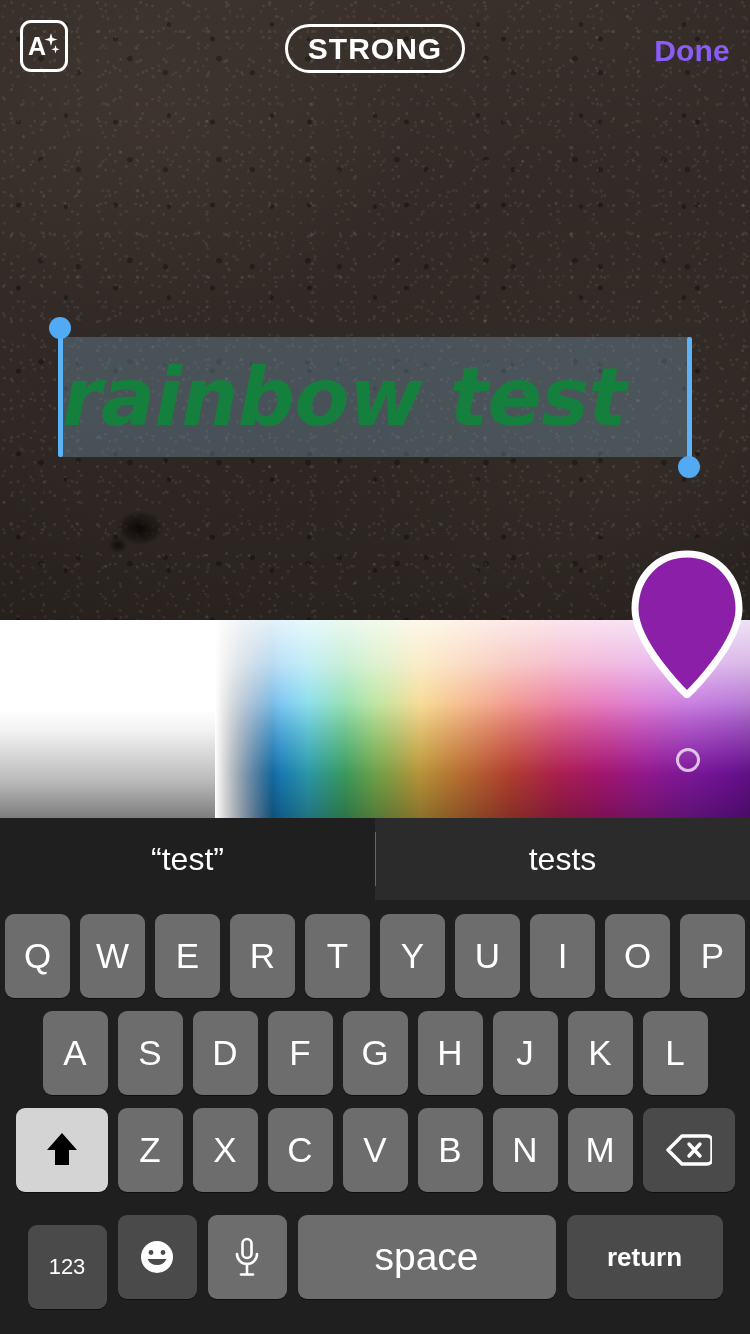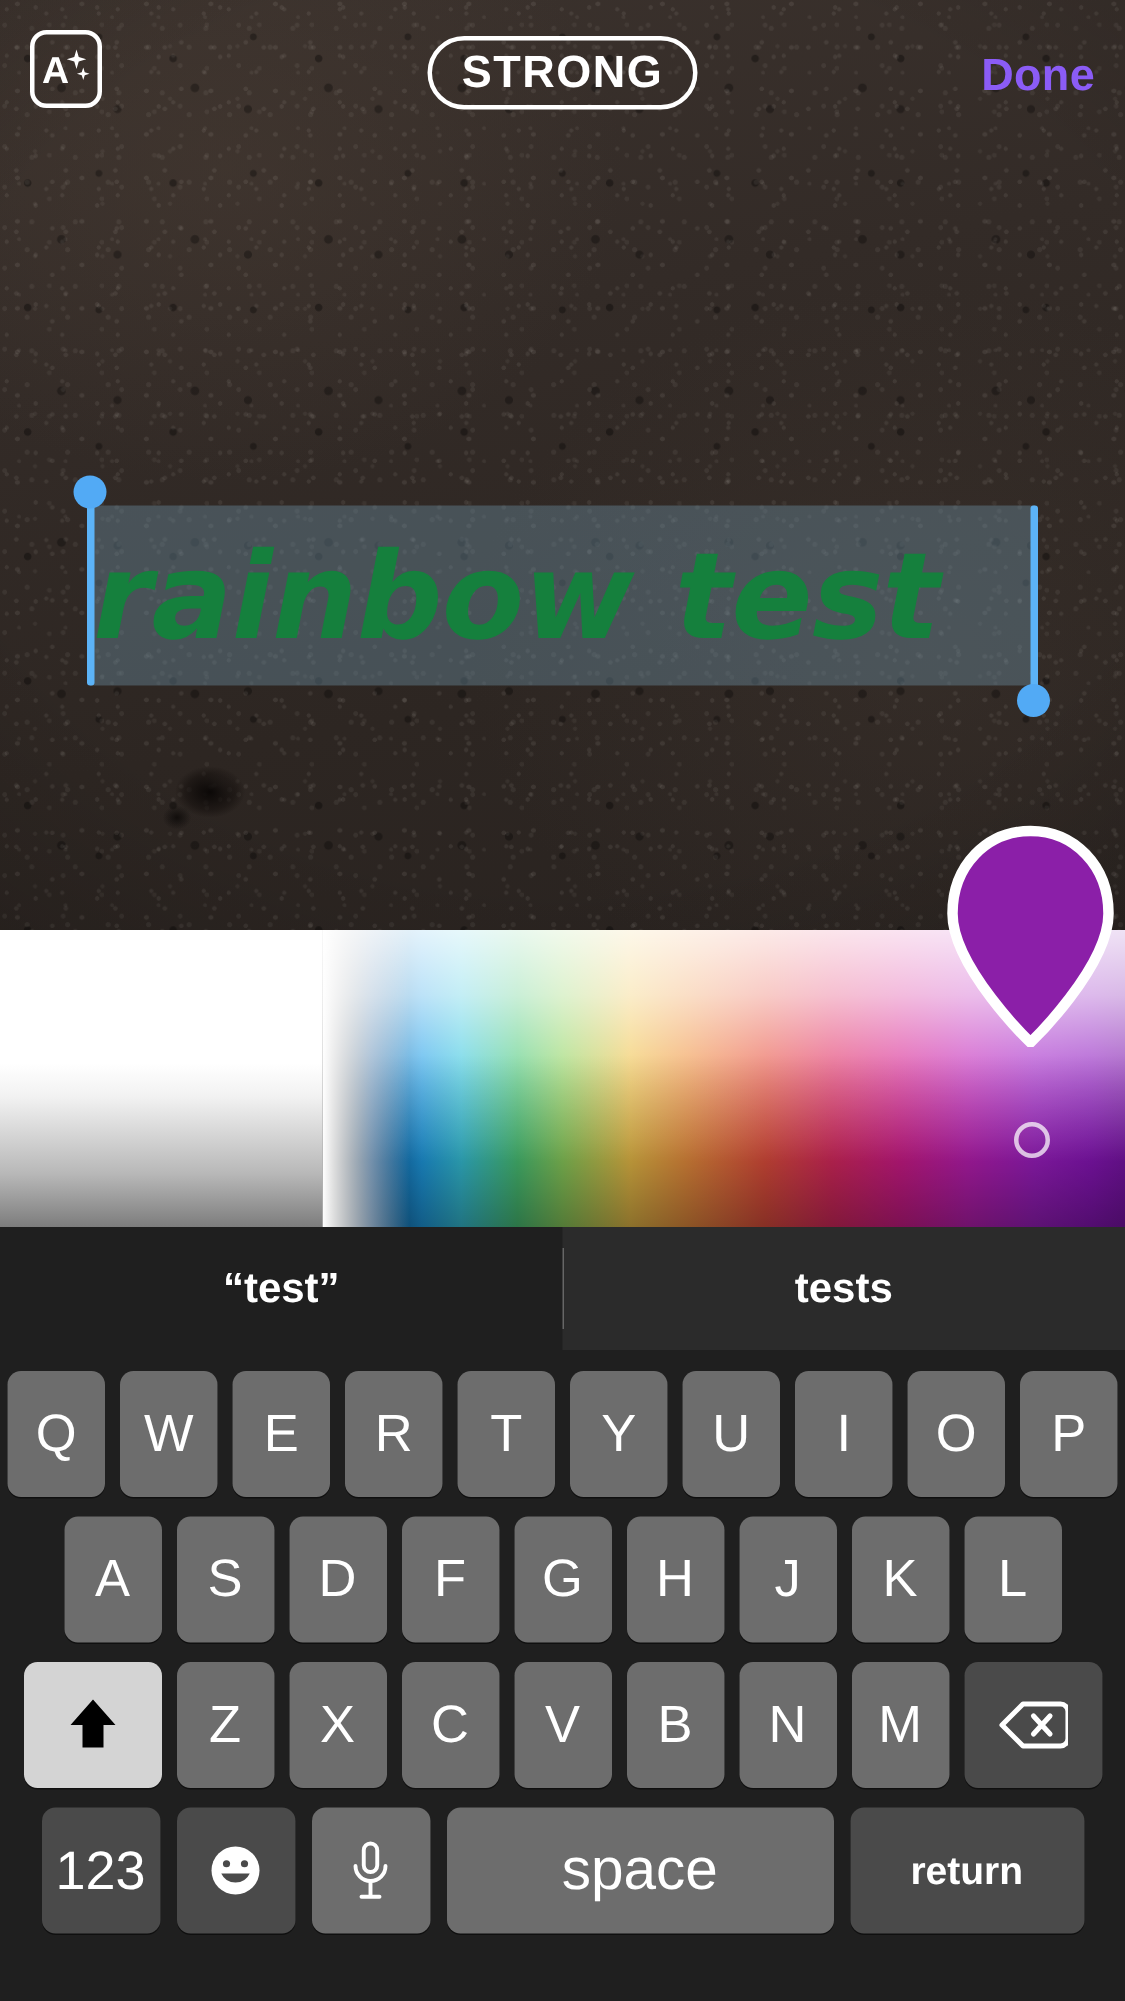--- a/index.html
+++ b/index.html
@@ -145,21 +145,21 @@
 
   
   #keyboard {
     position:absolute; left:0; top:818px; width:750px; height:516px;
     background:#1f1f1f; z-index:50;
   }
 
   .suggest-bar { position:relative; height:82px; display:flex; }
   .suggest {
     flex:1 1 0; display:flex; align-items:center; justify-content:center;
-    color:#fff; font-size:28px; font-weight:700; position:relative;
+    color:#fff; font-size:32px; font-weight:400; position:relative;
   }
   .suggest + .suggest::before {
     content:""; position:absolute; left:0; top:14px; bottom:14px; width:1px;
     background:rgba(255,255,255,.28);
   }
   .suggest.center { background:rgba(255,255,255,.055); }
 
   .kb-rows { position:relative; padding-top:14px; }
   .krow { display:flex; justify-content:center; align-items:center; margin-bottom:13px; }
   .krow.r1 { gap:10px; }
@@ -172,21 +172,21 @@
     display:flex; align-items:center; justify-content:center;
     color:#fff; box-shadow:0 1px 0 rgba(0,0,0,.5);
     font-size:35px; font-weight:400;
   }
   .key.letter { width:65px; height:84px; }
   .key.dark { background:#4a4a4a; }
   .key.light { background:#d4d4d4; color:#000; }
   .key.wide  { width:92px; height:84px; }
   .key.space { width:258px; height:84px; font-size:39px; }
   .key.bot   { height:84px; }
-  .key.b123  { width:79px; font-size:36px; }
+  .key.b123  { width:79px; font-size:22px;margin-top:20px; }
   .key.bemo  { width:79px; }
   .key.bmic  { width:79px; }
   .key.bret  { width:156px; font-size:26px;font-weight:bold; }
   .key svg { display:block; }
 </style>
 </head>
 <body>
 
 <div id="screen">
 

